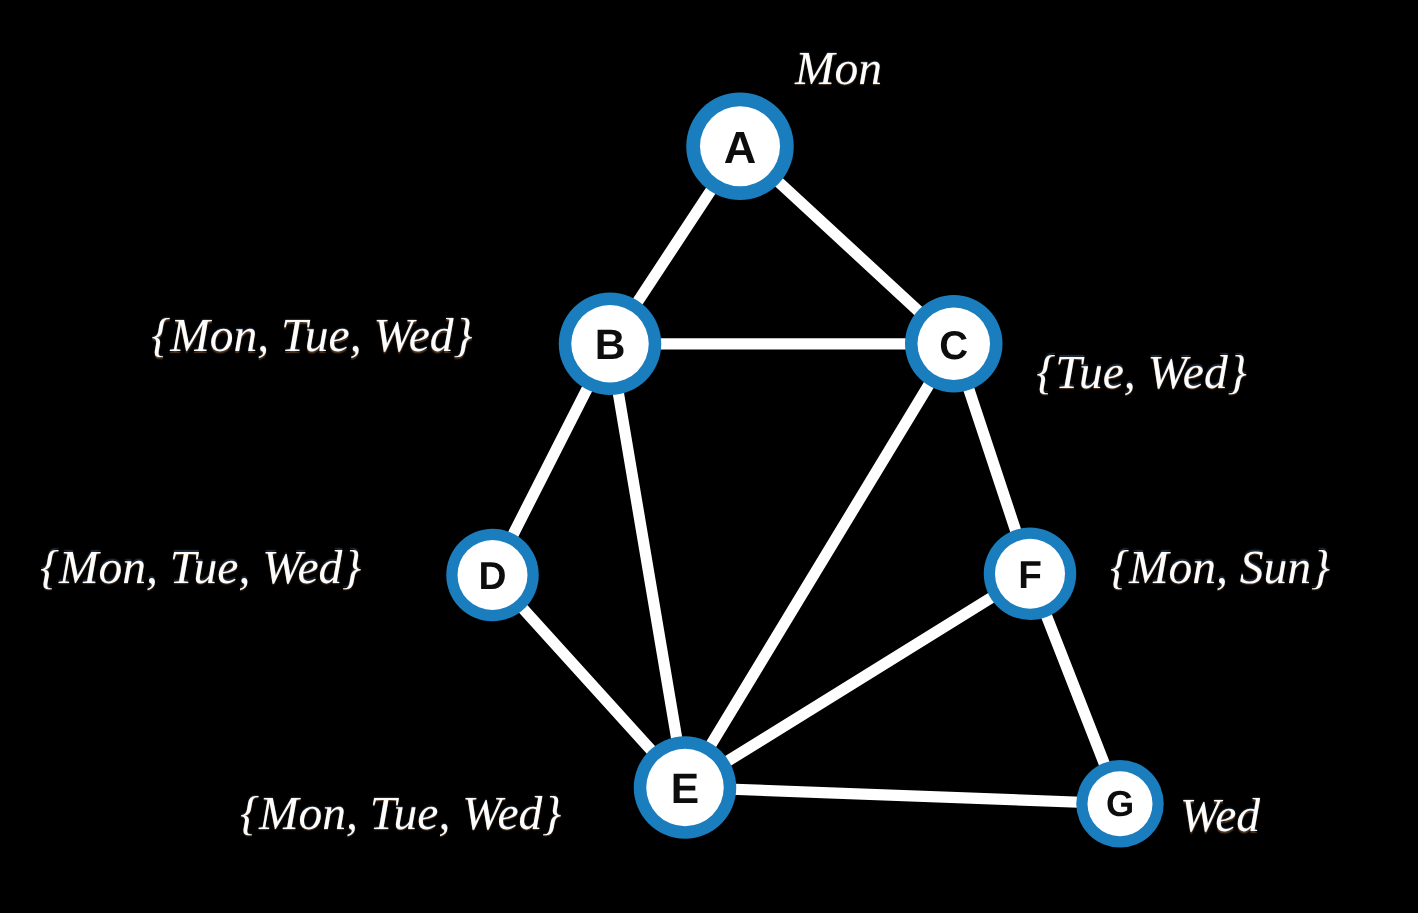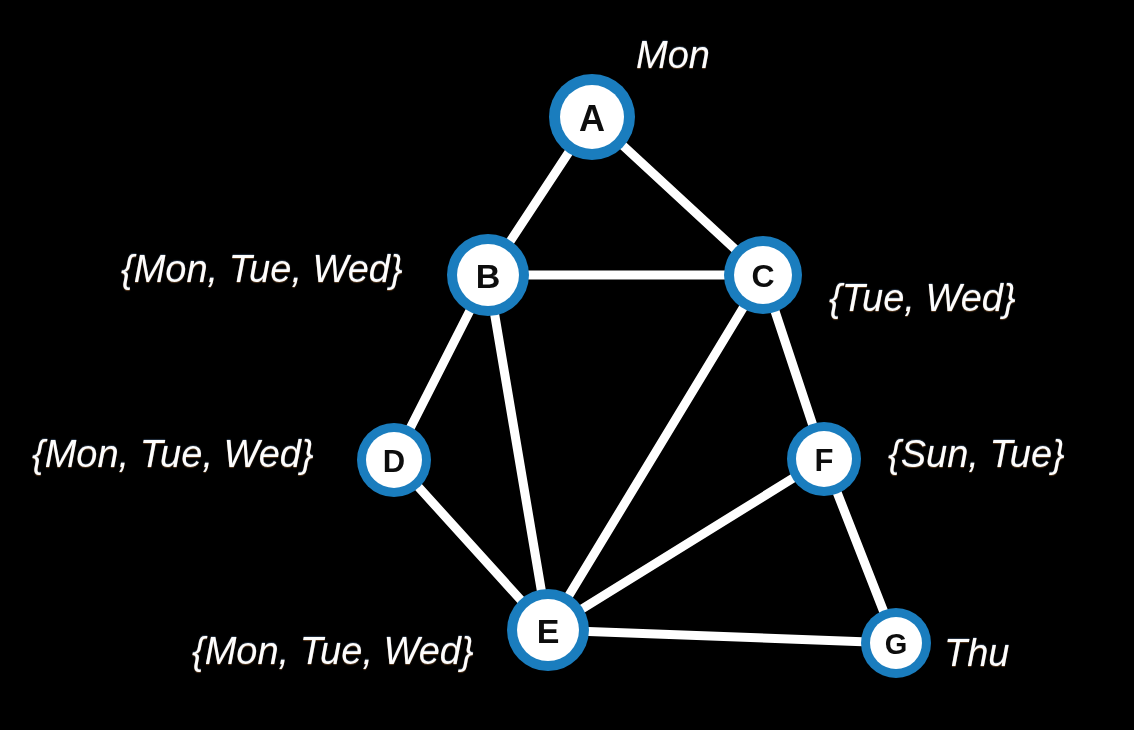--- a/index.html
+++ b/index.html
@@ -36,21 +36,21 @@
     font-family: "Liberation Sans", "DejaVu Sans", sans-serif;
     font-weight: bold;
     fill: #0d0d0d;
     text-anchor: middle;
     dominant-baseline: central;
     letter-spacing: 0px;
   }
   .domain-label {
     position: absolute;
     color: #fdfdfd;
-    font-family: Liberation Sans, sans-serif;
+    font-family: Liberation Serif, serif;
     font-style: italic;
     font-size: 38px;
     line-height: 1;
     white-space: nowrap;
     text-shadow: 0 1px 1px rgba(255,170,90,0.35), 0 -1px 1px rgba(140,190,255,0.25);
   }
 </style>
 </head>
 <body>
 
@@ -110,19 +110,19 @@
   </svg>
 
   <div class="domain-label" style="left: 636px; top: 36px; font-size: 38px; color: rgb(253, 253, 253);">Mon</div>
 
   <div class="domain-label" style="left: 121px; top: 250px; font-size: 38px; color: rgb(253, 253, 253);">{Mon, Tue, Wed}</div>
 
   <div class="domain-label" style="left: 829px; top: 250px; font-size: 38px; color: rgb(253, 253, 253); margin-top: 29px;">{Tue, Wed}</div>
 
   <div class="domain-label" style="left: 32px; top: 435px; font-size: 38px; color: rgb(253, 253, 253);">{Mon, Tue, Wed}</div>
 
-  <div class="domain-label" style="left: 888px; top: 435px; font-size: 38px; color: rgb(253, 253, 253);">{Sun, Tue}</div>
+  <div class="domain-label" style="left: 888px; top: 435px; font-size: 38px; color: rgb(253, 253, 253);">{Mon, Sun}</div>
 
   <div class="domain-label" style="left: 192px; top: 632px; font-size: 38px; color: rgb(253, 253, 253);">{Mon, Tue, Wed}</div>
 
-  <div class="domain-label" style="left: 944px; top: 634px; font-size: 38px; color: rgb(253, 253, 253);">Thu</div>
+  <div class="domain-label" style="left: 944px; top: 634px; font-size: 38px; color: rgb(253, 253, 253);">Wed</div>
 
 </div>
 
 </body></html>

